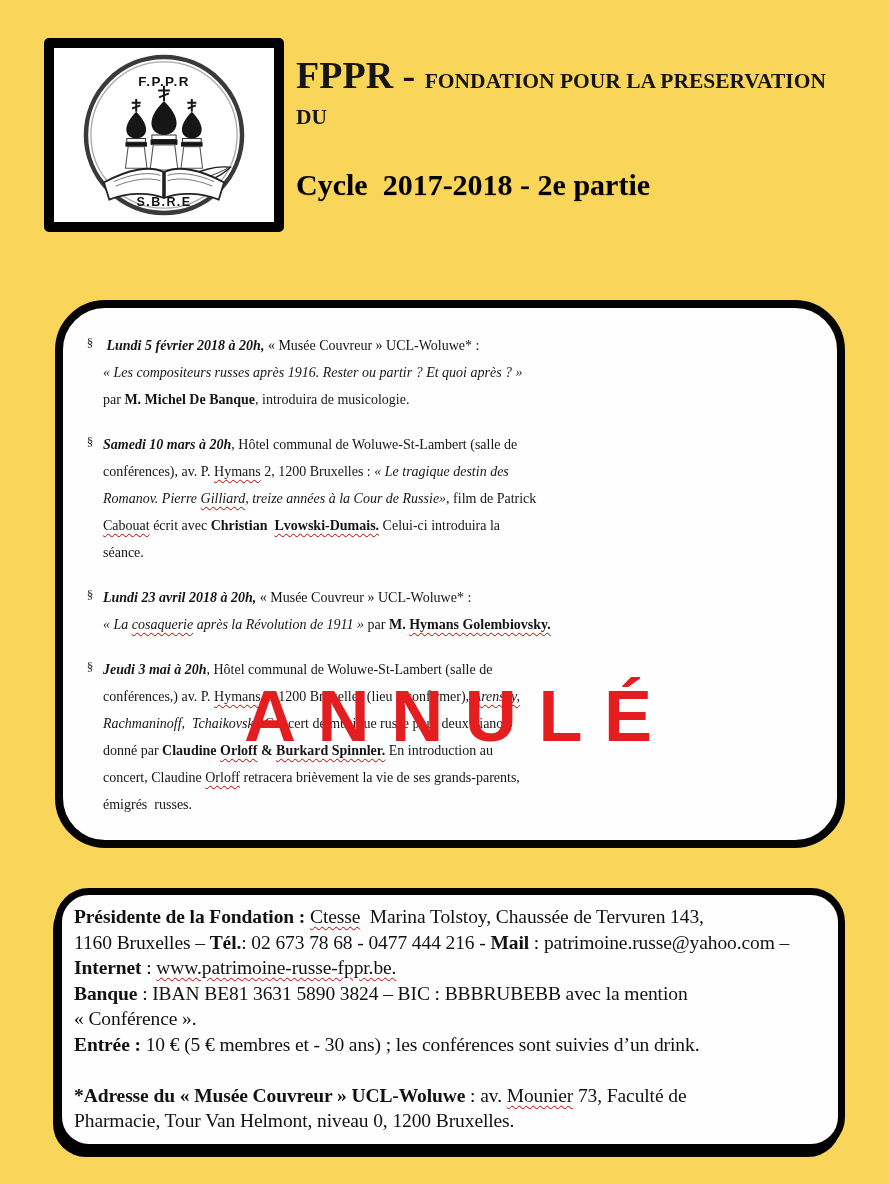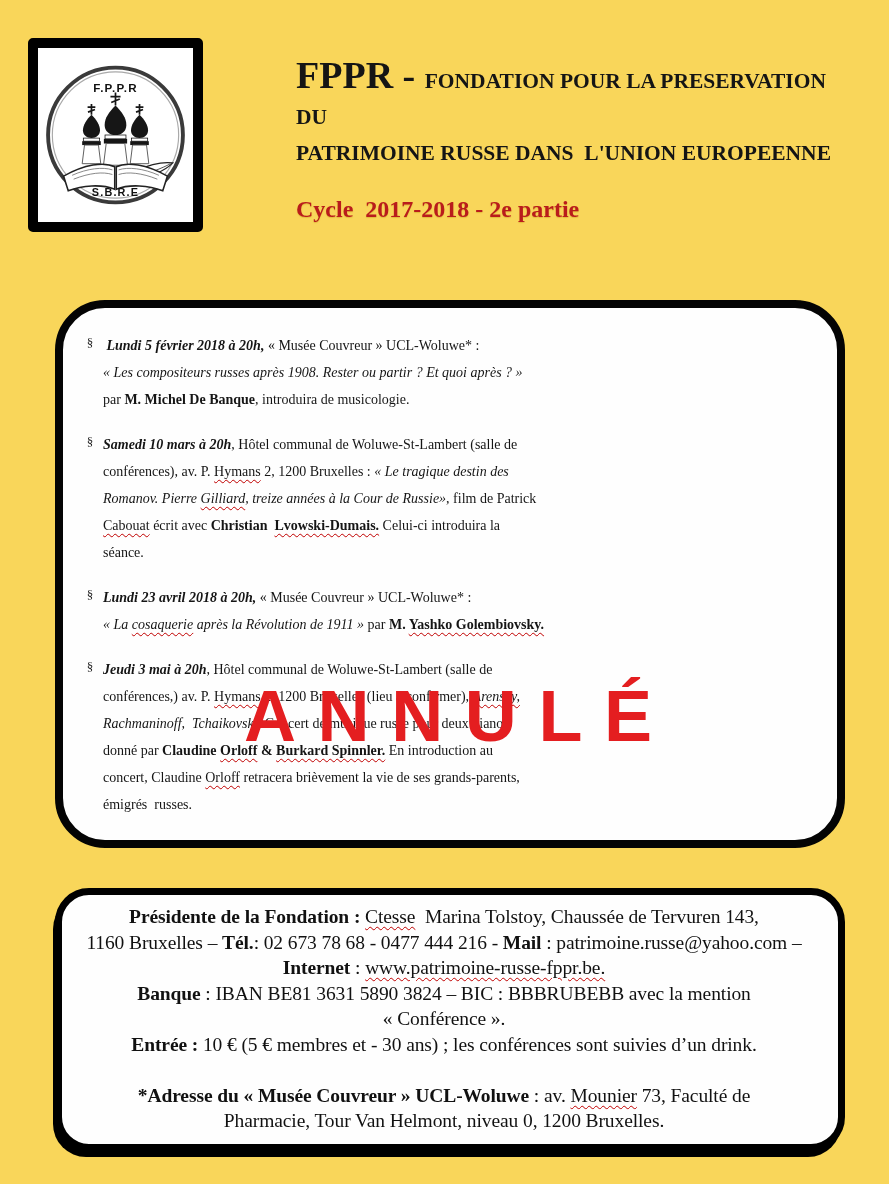--- a/index.html
+++ b/index.html
@@ -1,30 +1,30 @@
 <!DOCTYPE html>
 <html><head>
 <meta charset="utf-8">
 <style>
   html,body{margin:0;padding:0;}
   body{width:889px;height:1184px;background:#F9D65A;font-family:"Liberation Serif","DejaVu Serif",serif;}
   .page{position:relative;width:889px;height:1184px;overflow:hidden;}
 
   
-  .logo-box{position:absolute;left:28px;top:38px;width:175px;height:194px;box-sizing:border-box;
+  .logo-box{position:absolute;left:44px;top:38px;width:240px;height:194px;box-sizing:border-box;
             border:10px solid #000;border-radius:5px;background:#fff;}
   .logo-box svg{width:100%;height:100%;display:block;}
   .logo-label{font-family:"Liberation Sans",sans-serif;font-weight:bold;letter-spacing:1.5px;fill:#111;}
 
   
   .header{position:absolute;left:296px;top:58px;width:556px;}
   .title{color:#151515;line-height:35px;}
   .t-big{font-size:38px;font-weight:bold;}
   .t-small{font-size:21.5px;font-weight:bold;white-space:pre-wrap;}
-  .cycle{margin-top:24px;font-size:24px;font-weight:bold;color:#b91c1c;white-space:pre-wrap;
+  .cycle{margin-top:32px;font-size:30px;font-weight:bold;color:#000000;white-space:pre-wrap;
          text-shadow:0 1px 1px rgba(180,140,0,.35);}
 
   
   .events-box{position:absolute;left:55px;top:300px;width:790px;min-height:548px;box-sizing:border-box;
               border:8px solid #040404;border-radius:50px;background:#FEFEFE;
               padding:24px 20px 18px 14px;}
   .event{display:flex;margin-bottom:18px;color:#151515;}
   .event:last-child{margin-bottom:0;}
   .marker{flex:0 0 26px;font-size:13px;padding-top:3px;text-align:center;color:#222;}
   .event-text{flex:1;font-size:14px;line-height:27px;}
@@ -36,21 +36,21 @@
             text-decoration-color:#C00000;text-decoration-thickness:1px;text-underline-offset:3px;margin-top:28px;}
 
   
   .stamp{position:absolute;left:244px;top:676px;font-family:"Liberation Sans",sans-serif;
          font-weight:bold;font-size:72px;line-height:80px;letter-spacing:0.3em;color:#E41E20;
          z-index:5;pointer-events:none;}
 
   
   .footer-box{position:absolute;left:55px;top:888px;width:790px;min-height:252px;box-sizing:border-box;
               border:7px solid #000;border-radius:34px;background:#FEFEFE;
-              padding:9px 24px 10px 12px;box-shadow:-3px 7px 0 -1px #000;text-align:center;}
+              padding:9px 24px 10px 12px;box-shadow:-3px 7px 0 -1px #000;}
   .footer-text{font-size:19.5px;line-height:25.5px;color:#111;letter-spacing:-0.1px;}
 </style>
 </head>
 <body style="background: rgb(249, 214, 90);">
 
 <div class="page">
 
   <div class="logo-box">
     <svg viewBox="0 0 200 194">
       <circle cx="100" cy="97" r="87" fill="#FFFFFF" stroke="#3a3a3a" stroke-width="5"></circle>
@@ -85,37 +85,36 @@
         <path d="M44 149 C 64 140, 84 138, 96 142 M46 154 C 66 146, 84 144, 96 148" fill="none" stroke="#666" stroke-width="1"></path>
         <path d="M156 149 C 136 140, 116 138, 104 142 M154 154 C 134 146, 116 144, 104 148" fill="none" stroke="#666" stroke-width="1"></path>
       </g>
       <text x="100" y="176" text-anchor="middle" font-size="14" class="logo-label">S.B.R.E</text>
     </svg>
   </div>
 
   <div class="header">
     <div class="title">
       <span class="t-big">FPPR - </span><span class="t-small">FONDATION POUR LA PRESERVATION DU</span><br>
-      <span class="t-small">PATRIMOINE RUSSE DANS  L'UNION EUROPEENNE</span>
     </div>
     <div class="cycle">Cycle  2017-2018 - 2e partie</div>
   </div>
 
   <div class="events-box">
     <div class="event">
       <span class="marker">§</span>
-      <div class="event-text rich"><span class="b i"> Lundi 5 février 2018 à 20h,</span><span> « Musée Couvreur » UCL-Woluwe* :</span><br><span class="i">« Les compositeurs russes après 1908. Rester ou partir ? Et quoi après ? »</span><br><span>par </span><span class="b">M. Michel De Banque</span><span>, introduira de musicologie.</span></div>
+      <div class="event-text rich"><span class="b i"> Lundi 5 février 2018 à 20h,</span><span> « Musée Couvreur » UCL-Woluwe* :</span><br><span class="i">« Les compositeurs russes après 1916. Rester ou partir ? Et quoi après ? »</span><br><span>par </span><span class="b">M. Michel De Banque</span><span>, introduira de musicologie.</span></div>
     </div>
     <div class="event">
       <span class="marker">§</span>
       <div class="event-text rich"><span class="b i">Samedi 10 mars à 20h</span><span>, Hôtel communal de Woluwe-St-Lambert (salle de</span><br><span>conférences), av. P. </span><span class="sq">Hymans</span><span> 2, 1200 Bruxelles : </span><span class="i">« Le tragique destin des</span><br><span class="i">Romanov. Pierre </span><span class="i sq">Gilliard</span><span class="i">, treize années à la Cour de Russie»</span><span>, film de Patrick</span><br><span class="sq">Cabouat</span><span> écrit avec </span><span class="b">Christian  </span><span class="b sq">Lvowski-Dumais.</span><span> Celui-ci introduira la</span><br><span>séance.</span></div>
     </div>
     <div class="event">
       <span class="marker">§</span>
-      <div class="event-text rich"><span class="b i">Lundi 23 avril 2018 à 20h,</span><span> « Musée Couvreur » UCL-Woluwe* :</span><br><span class="i">« La </span><span class="i sq">cosaquerie</span><span class="i"> après la Révolution de 1911 »</span><span> par </span><span class="b">M. </span><span class="b sq">Yashko Golembiovsky.</span></div>
+      <div class="event-text rich"><span class="b i">Lundi 23 avril 2018 à 20h,</span><span> « Musée Couvreur » UCL-Woluwe* :</span><br><span class="i">« La </span><span class="i sq">cosaquerie</span><span class="i"> après la Révolution de 1911 »</span><span> par </span><span class="b">M. </span><span class="b sq">Hymans Golembiovsky.</span></div>
     </div>
     <div class="event">
       <span class="marker">§</span>
       <div class="event-text rich"><span class="b i">Jeudi 3 mai à 20h</span><span>, Hôtel communal de Woluwe-St-Lambert (salle de</span><br><span>conférences,) av. P. </span><span class="sq">Hymans</span><span> 2, 1200 Bruxelles (lieu à confirmer), </span><span class="i sq">Arensky,</span><br><span class="i">Rachmaninoff,  Tchaikovski</span><span>. Concert de musique russe pour deux pianos</span><br><span>donné par </span><span class="b">Claudine </span><span class="b sq">Orloff</span><span class="b"> &amp; </span><span class="b sq">Burkard Spinnler.</span><span> En introduction au</span><br><span>concert, Claudine </span><span class="sq">Orloff</span><span> retracera brièvement la vie de ses grands-parents,</span><br><span>émigrés  russes.</span></div>
     </div>
   </div>
 
   <div class="stamp" style="color: rgb(228, 30, 32);">ANNULÉ</div>
 
   <div class="footer-box">

